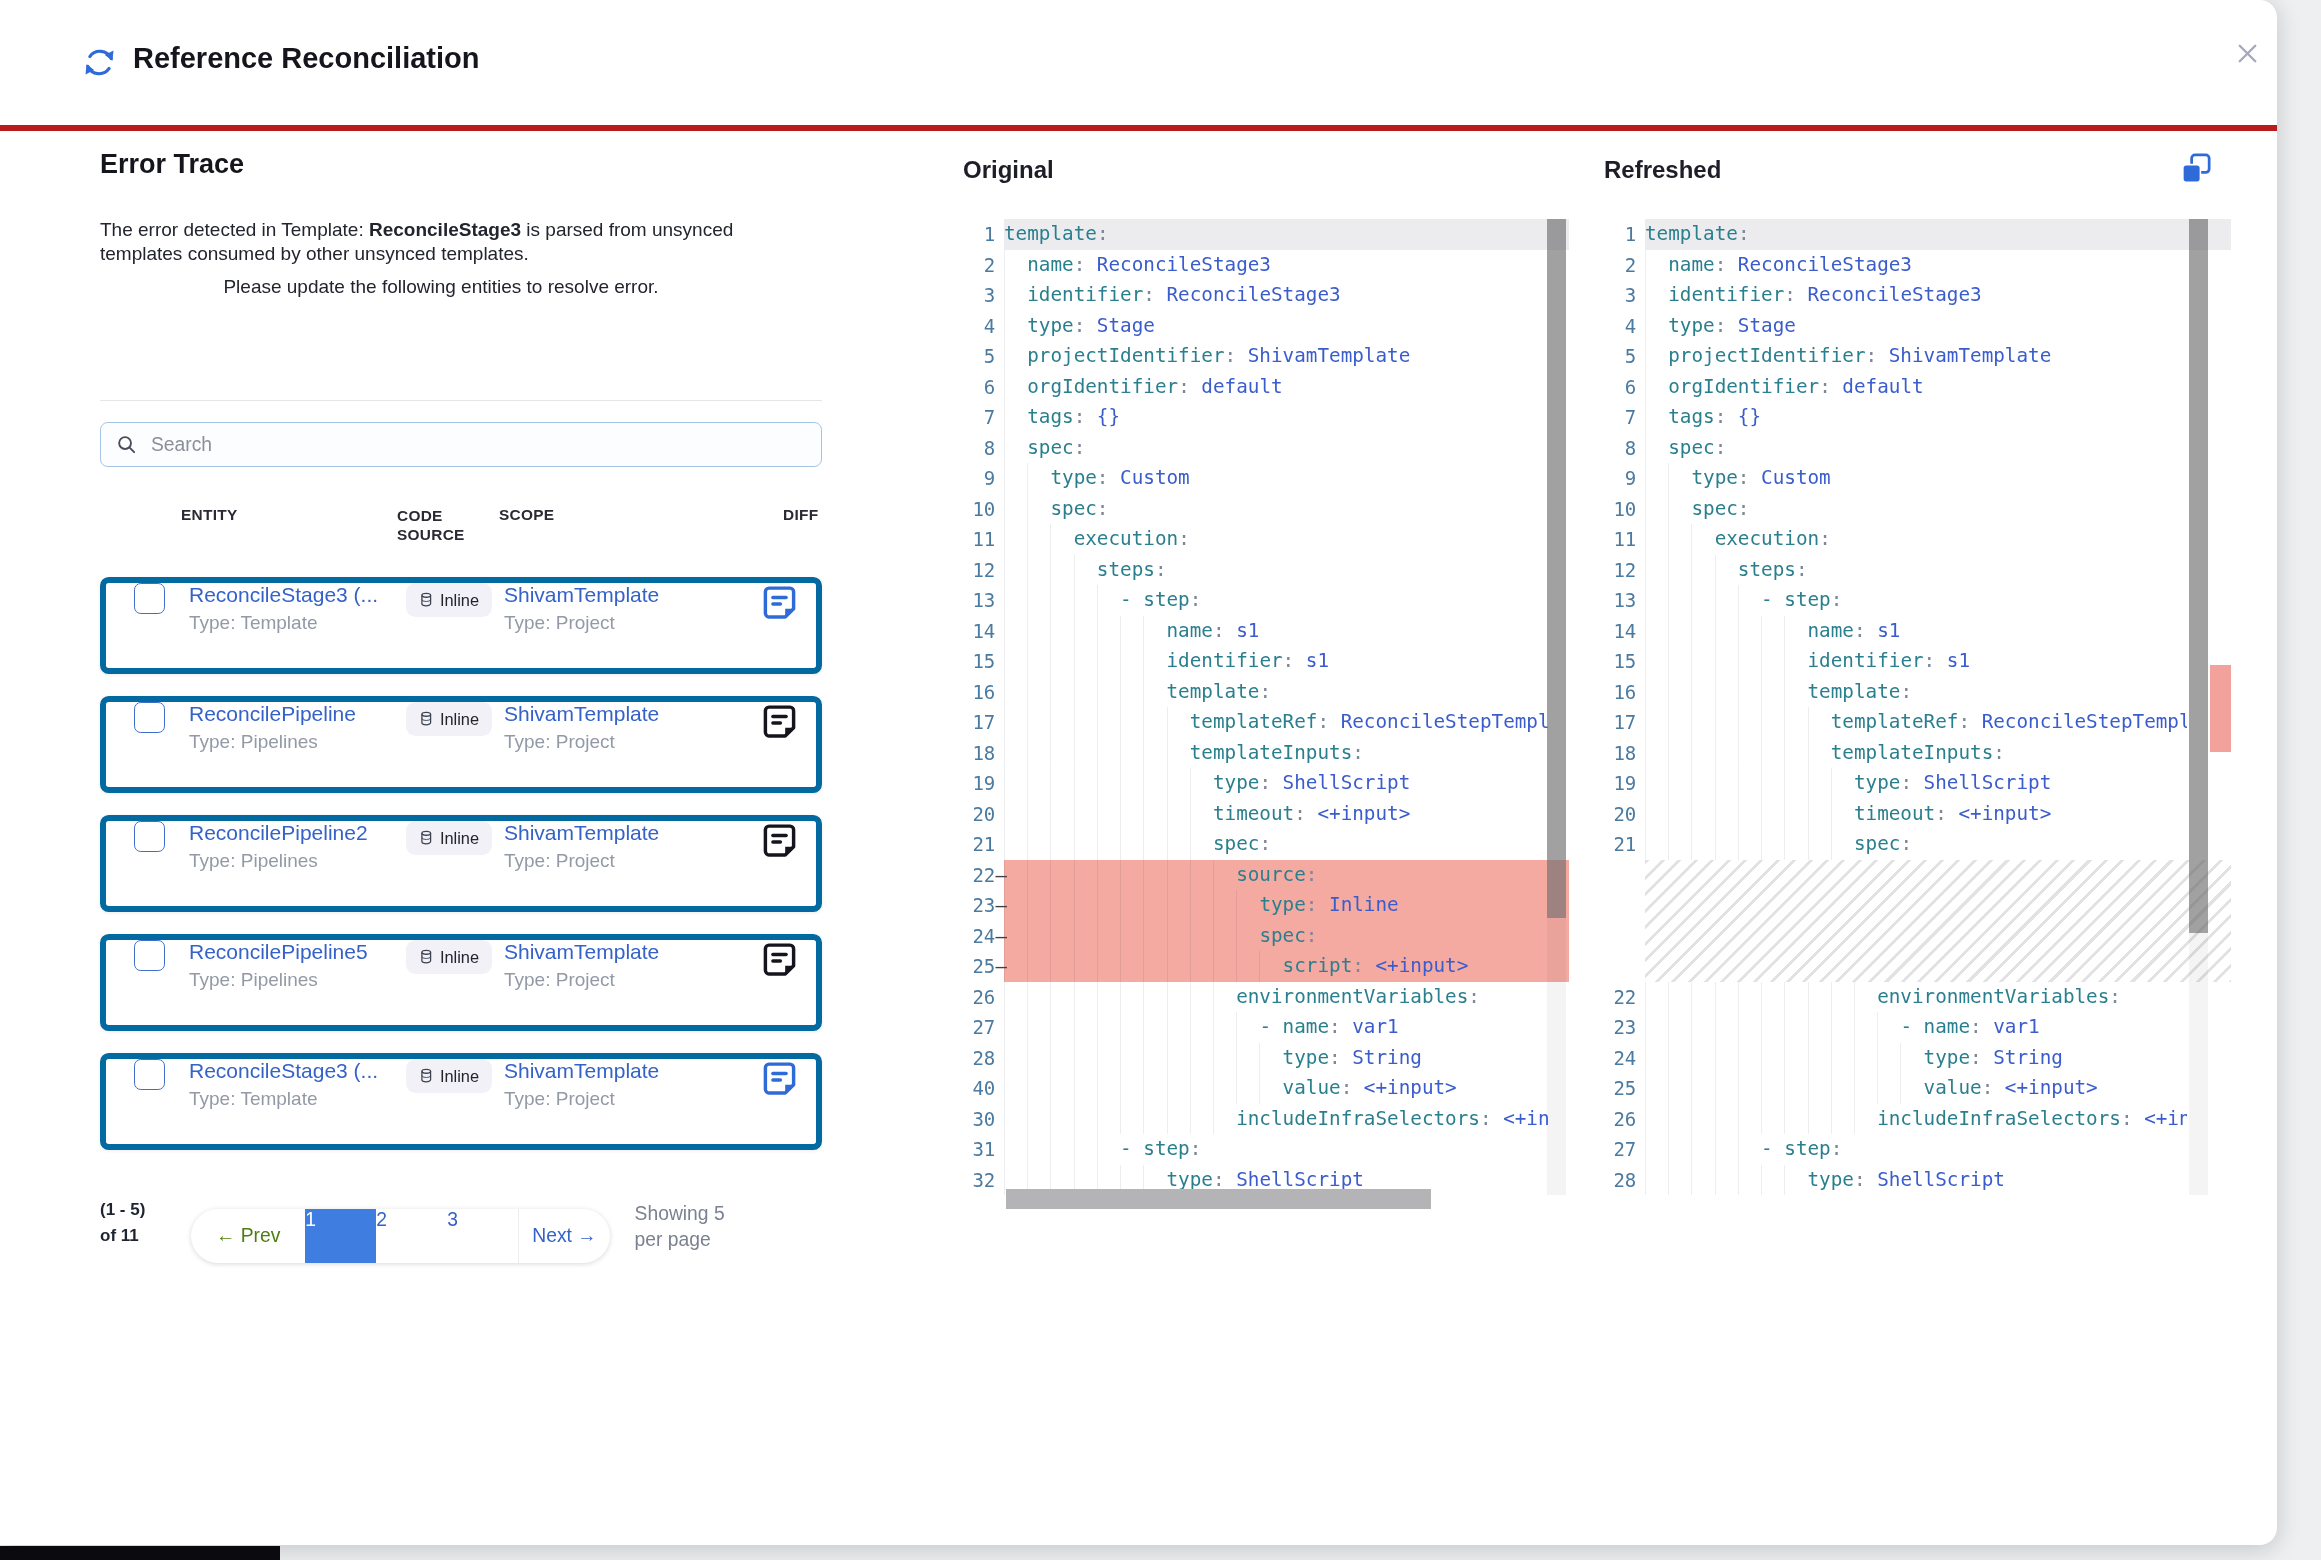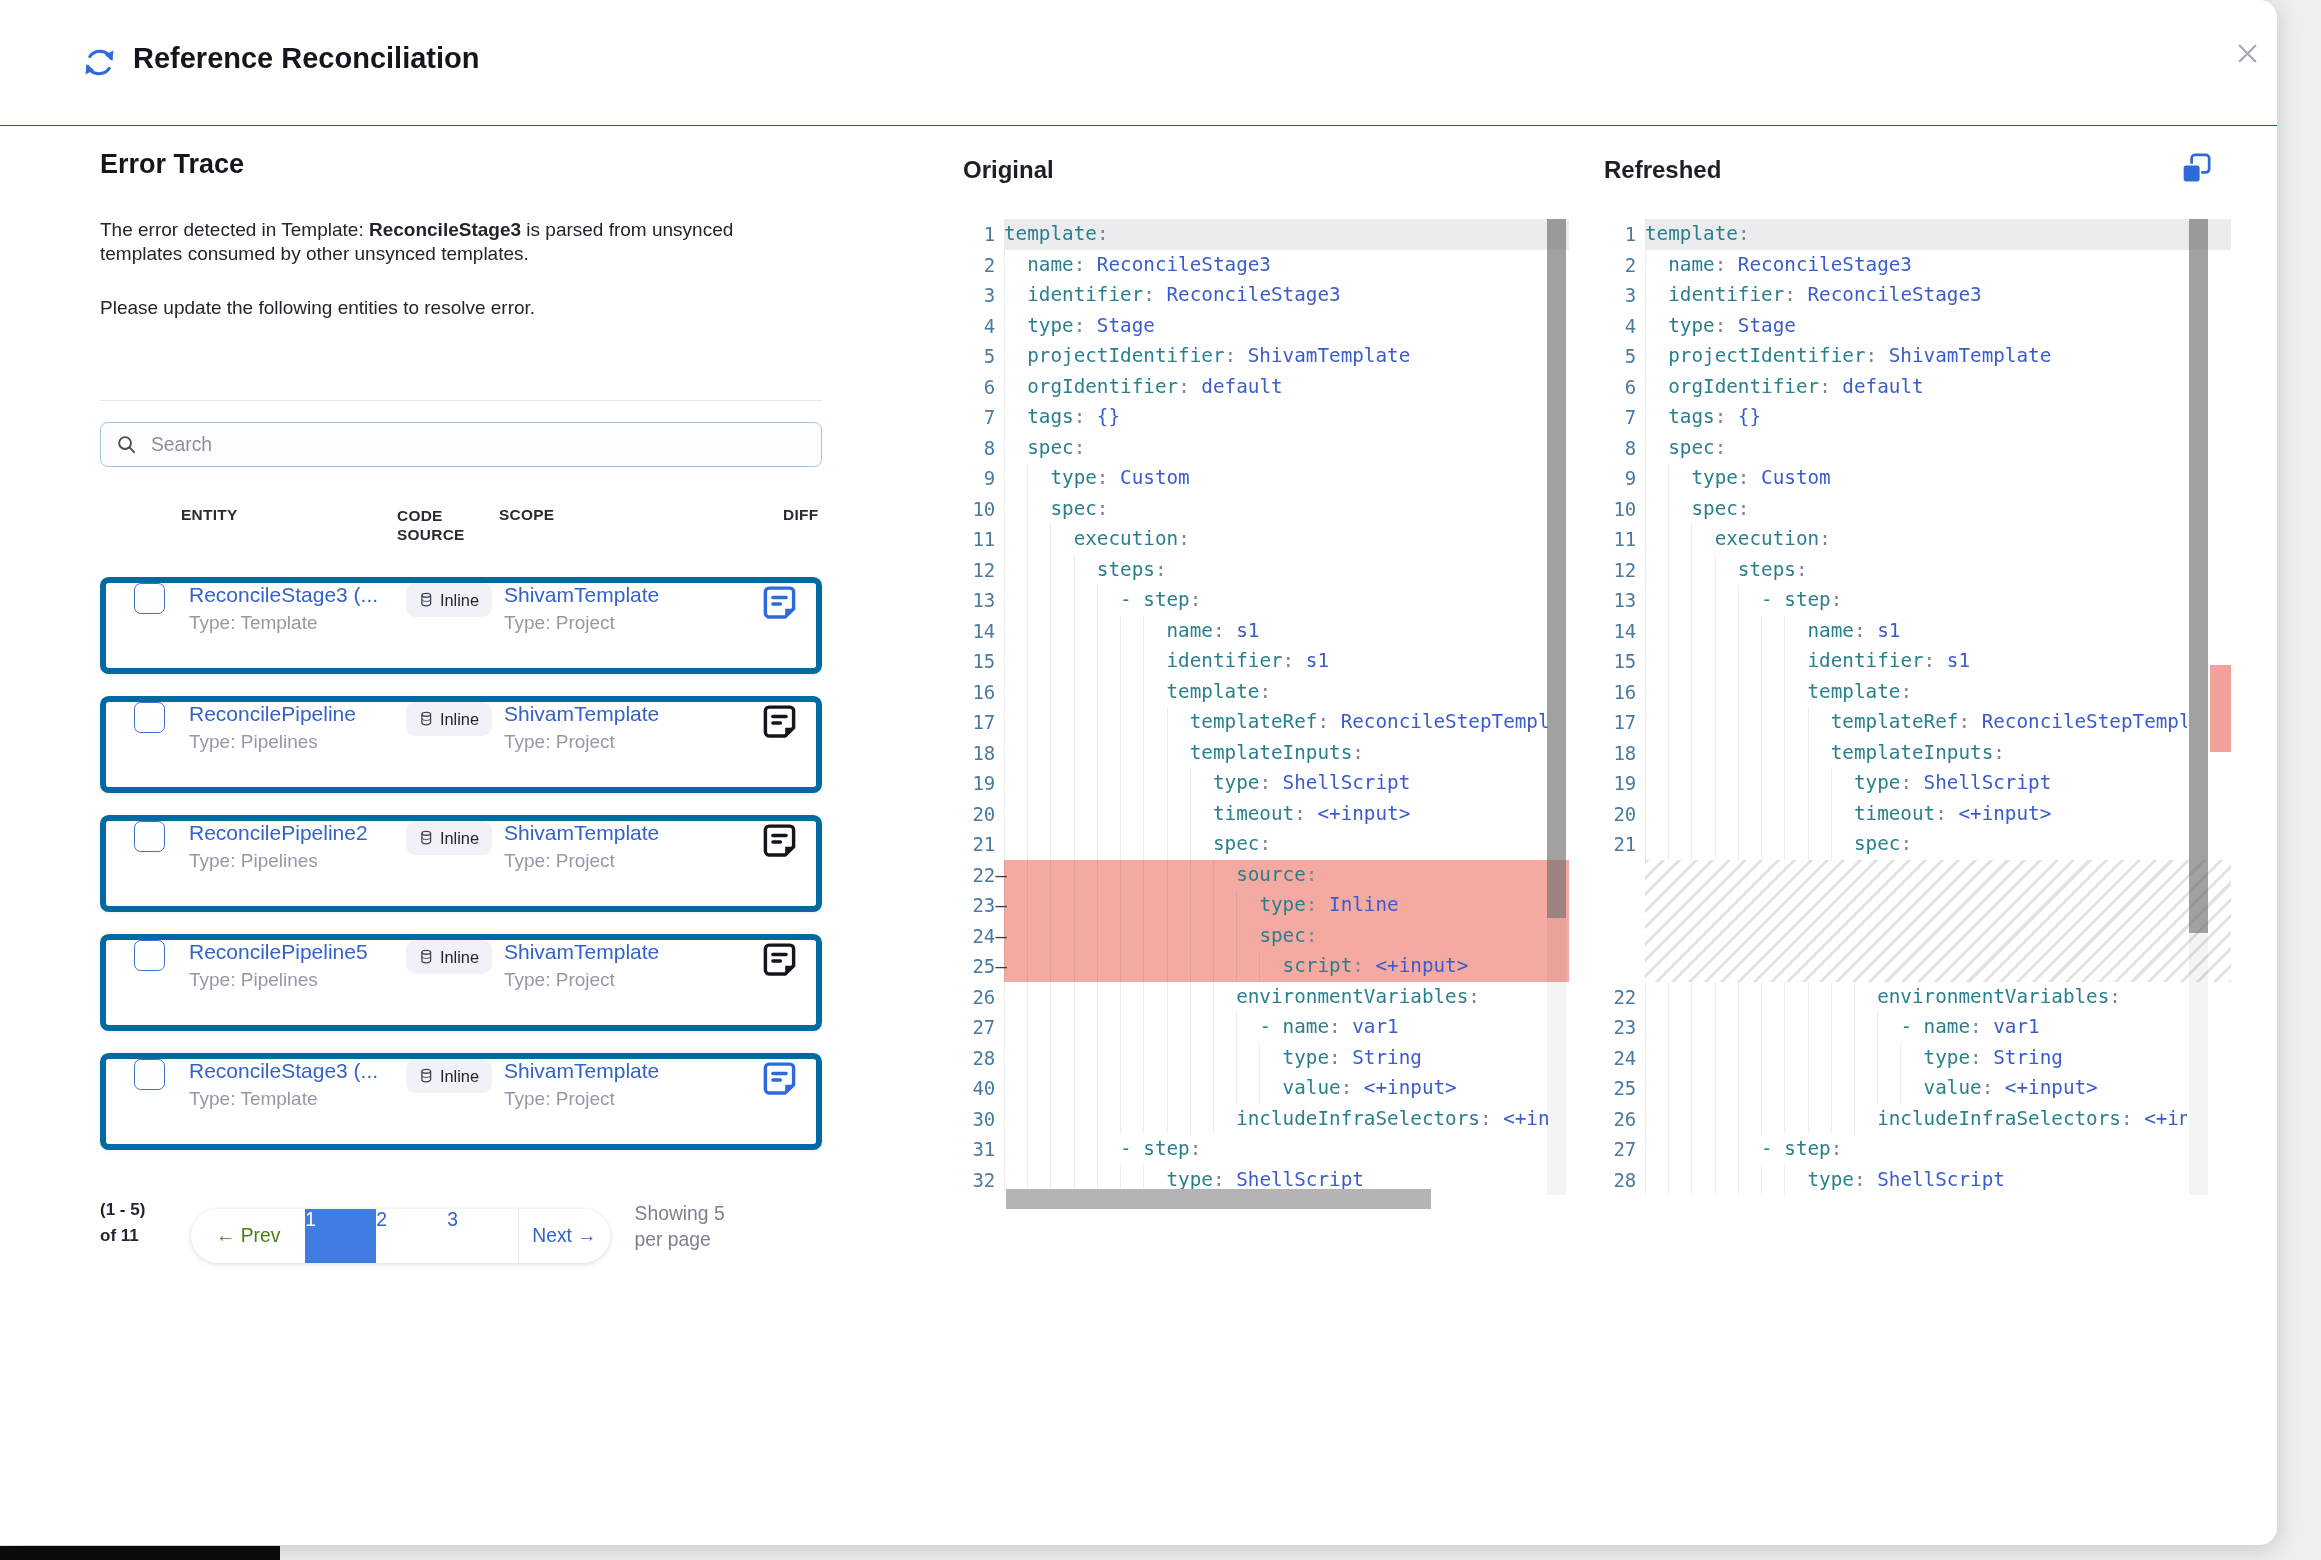--- a/index.html
+++ b/index.html
@@ -1,30 +1,30 @@
 <!DOCTYPE html>
 <html style="--accent-blue: #2f6bd8; --link-blue: #3462c8; --green-button-bg: #a9d5a2; --badge-bg: #f2f1f8; --red-highlight: #f4a9a1; --code-key: #2a7f8e; --code-value: #3a5ccc; --line-number: #4b7aa0; --active-page-bg: #3f7de0;"><head>
 <meta charset="utf-8">
 <style>
   html,body{margin:0;padding:0;background:#e9ebee;}
   #app{position:relative;width:2321px;height:1560px;background:#edeff1;font-family:"Liberation Sans",sans-serif;overflow:hidden;}
   .dialog{position:absolute;left:0;top:0;width:2277px;height:1545px;background:#ffffff;border-radius:0 17.4px 17.4px 0;box-shadow:0 3.9px 23px rgba(0,0,0,.18);}
   .bottom-black{position:absolute;left:0;top:1546px;width:280px;height:14.5px;background:#0c0c10;}
 
   
-  .dlg-header{position:absolute;left:0;top:0;width:100%;height:125px;border-bottom:1px solid #b91c1c;}
+  .dlg-header{position:absolute;left:0;top:0;width:100%;height:125px;border-bottom:6px solid #b91c1c;}
   .sync-ic{position:absolute;left:81px;top:44px;width:37px;height:37px;}
   .dlg-title{position:absolute;left:133px;top:42px;font-size:29px;font-weight:700;color:#15151d;}
   .close-ic{position:absolute;right:13.5px;top:37px;width:33px;height:33px;cursor:pointer;}
 
   
   .h2{position:absolute;left:100px;top:149px;font-size:27px;font-weight:700;color:#15151d;}
   .para{position:absolute;left:100px;width:682px;font-size:19px;line-height:24px;color:#23252e;}
   .p1{top:199px;}
-  .p2{top:277px;}
+  .p2{top:256px;text-align:center;}
   .btn-green{position:absolute;left:100px;top:309px;height:55px;padding:0 33px;border:none;border-radius:9.7px;
     background:var(--green-button-bg,#a9d5a2);color:#ffffff;font-family:inherit;font-size:20px;font-weight:700;letter-spacing:0.2px;cursor:default;}
   .divider{position:absolute;left:100px;top:400px;width:722px;border-top:1px solid #e4e6ea;}
   .search{position:absolute;left:100px;top:422px;width:722px;height:45px;border:1.4px solid #a5c3e4;border-radius:7.7px;background:#fcfdff;box-sizing:border-box;display:flex;align-items:center;}
   .search svg{margin:0 11.6px 0 15.4px;flex:0 0 auto;}
   .search input{border:none;outline:none;background:transparent;font-family:inherit;font-size:19.3px;color:#2a2d36;width:100%;}
   .search input::placeholder{color:#8a8f9a;}
 
   
   .thead{position:absolute;left:100px;top:506px;width:722px;height:62px;font-size:15.4px;font-weight:700;color:#2a2a34;letter-spacing:0.3px;}

